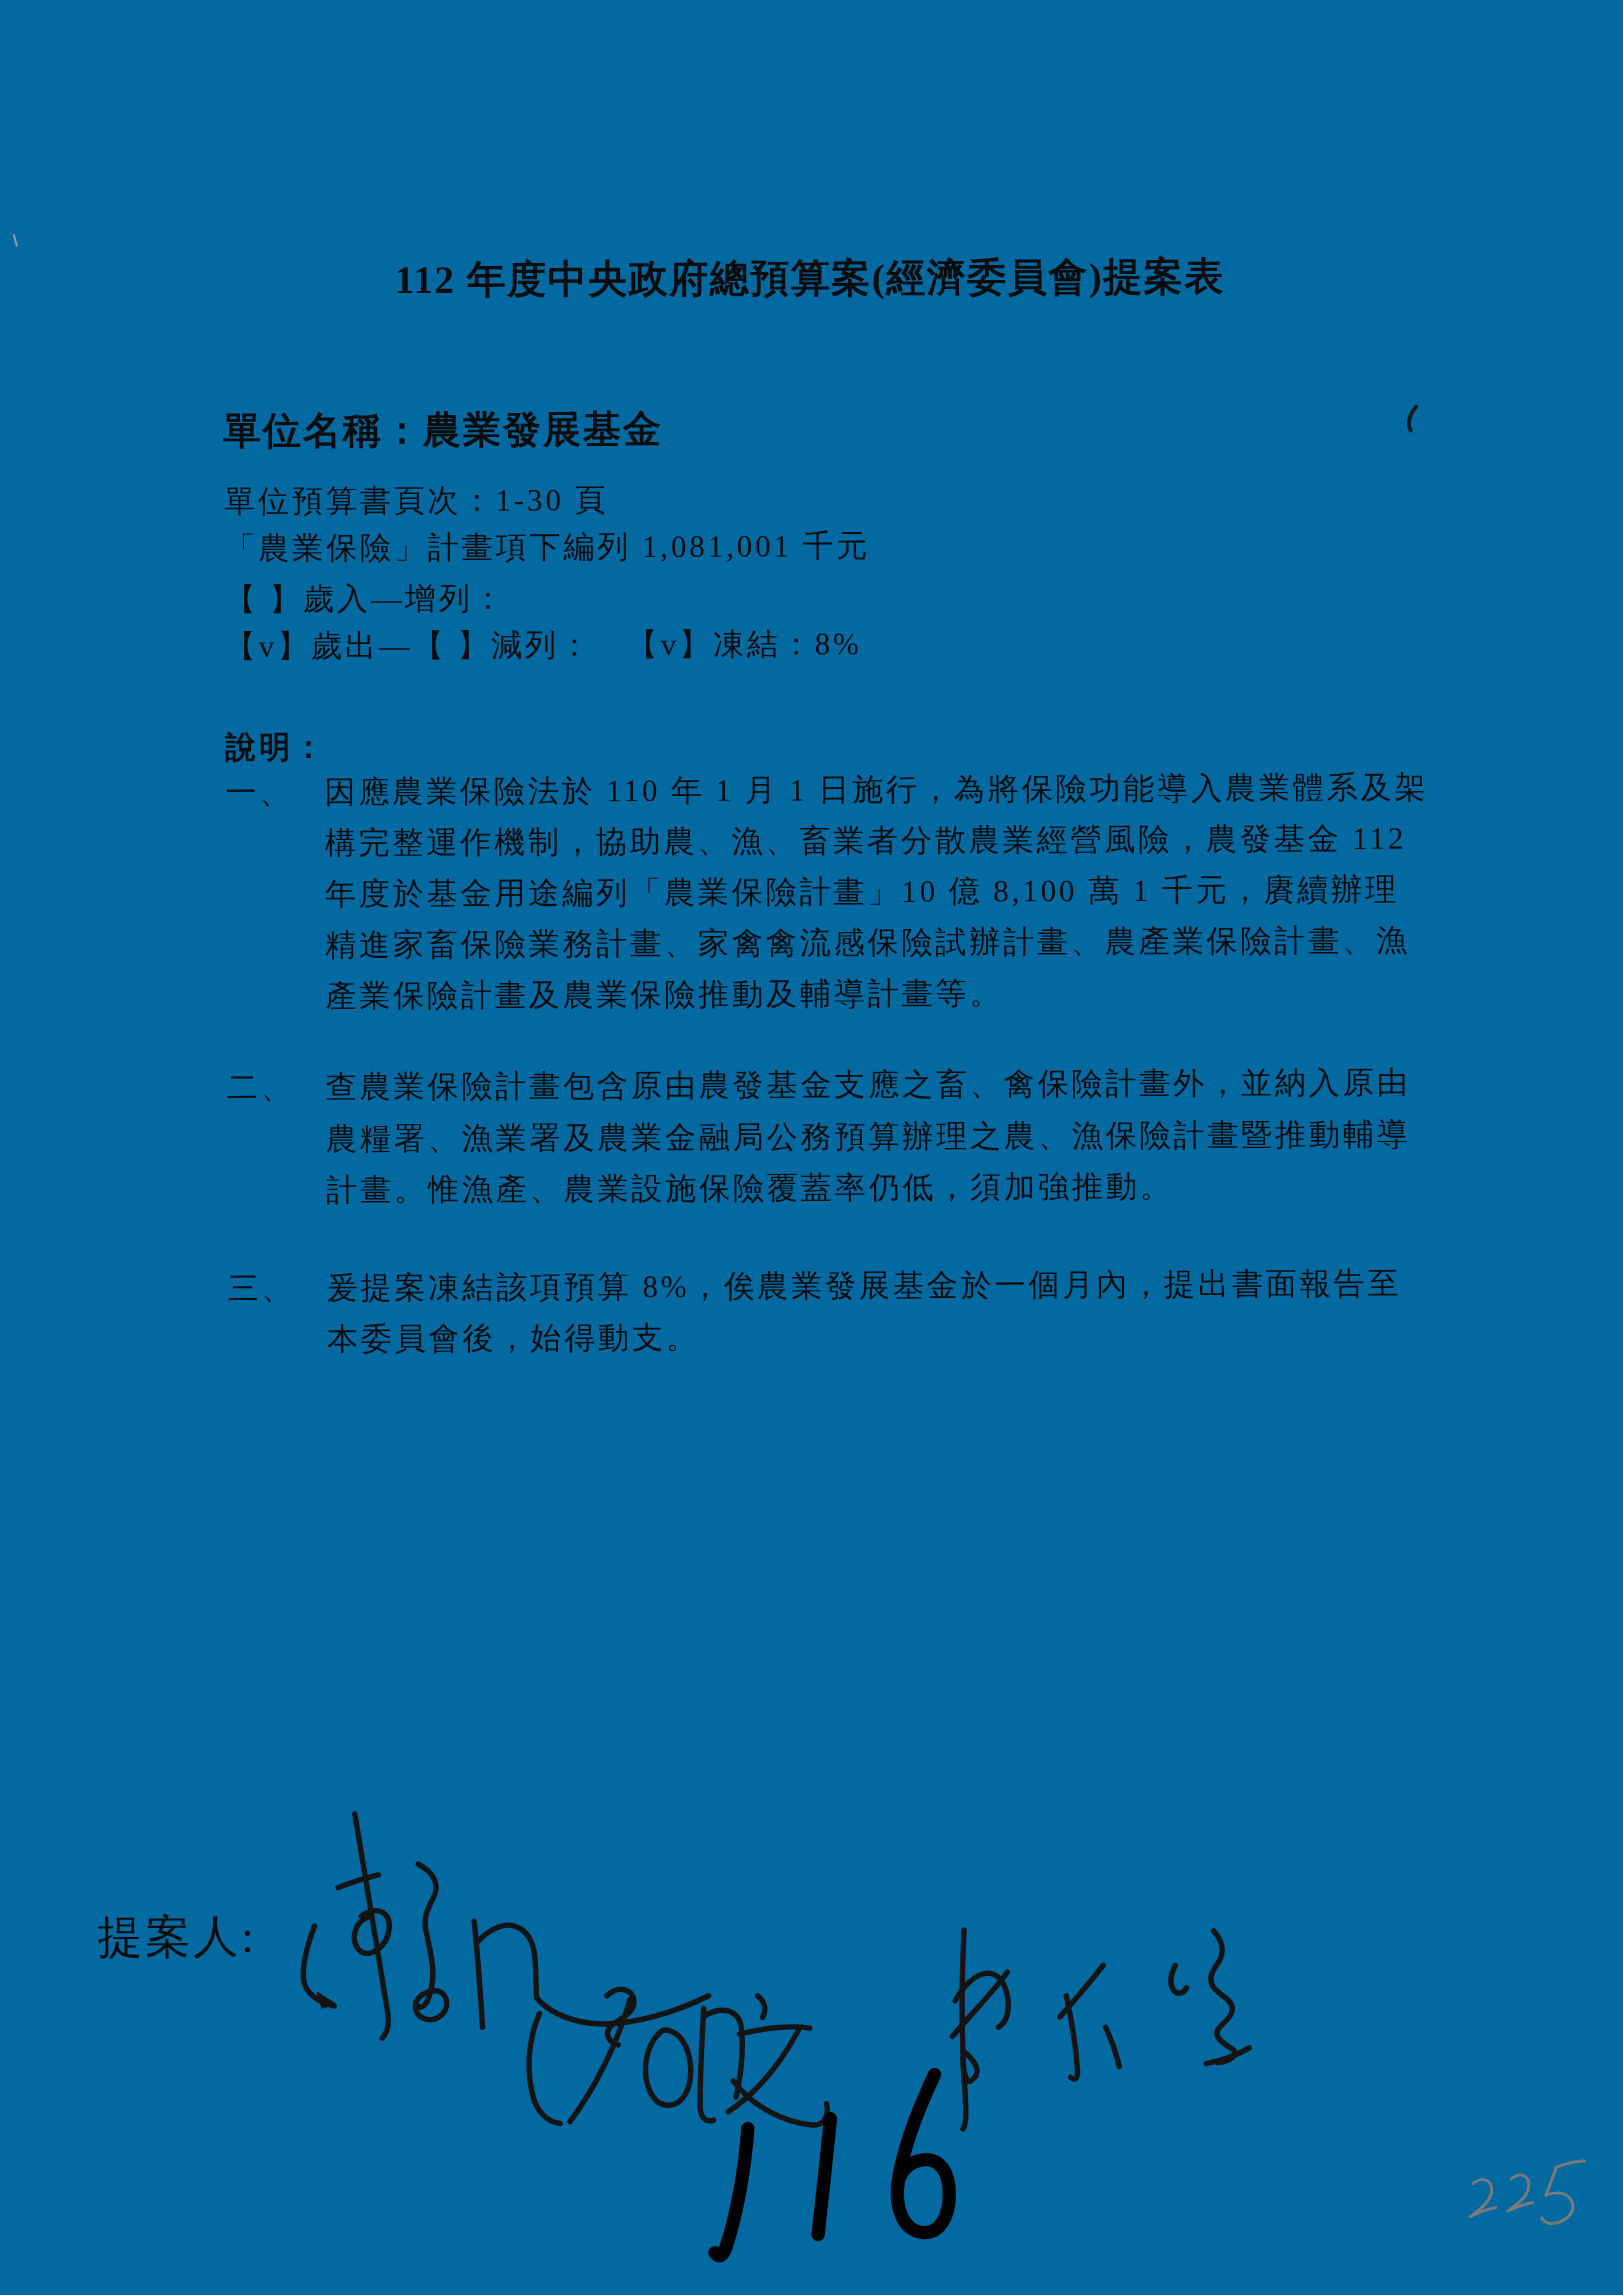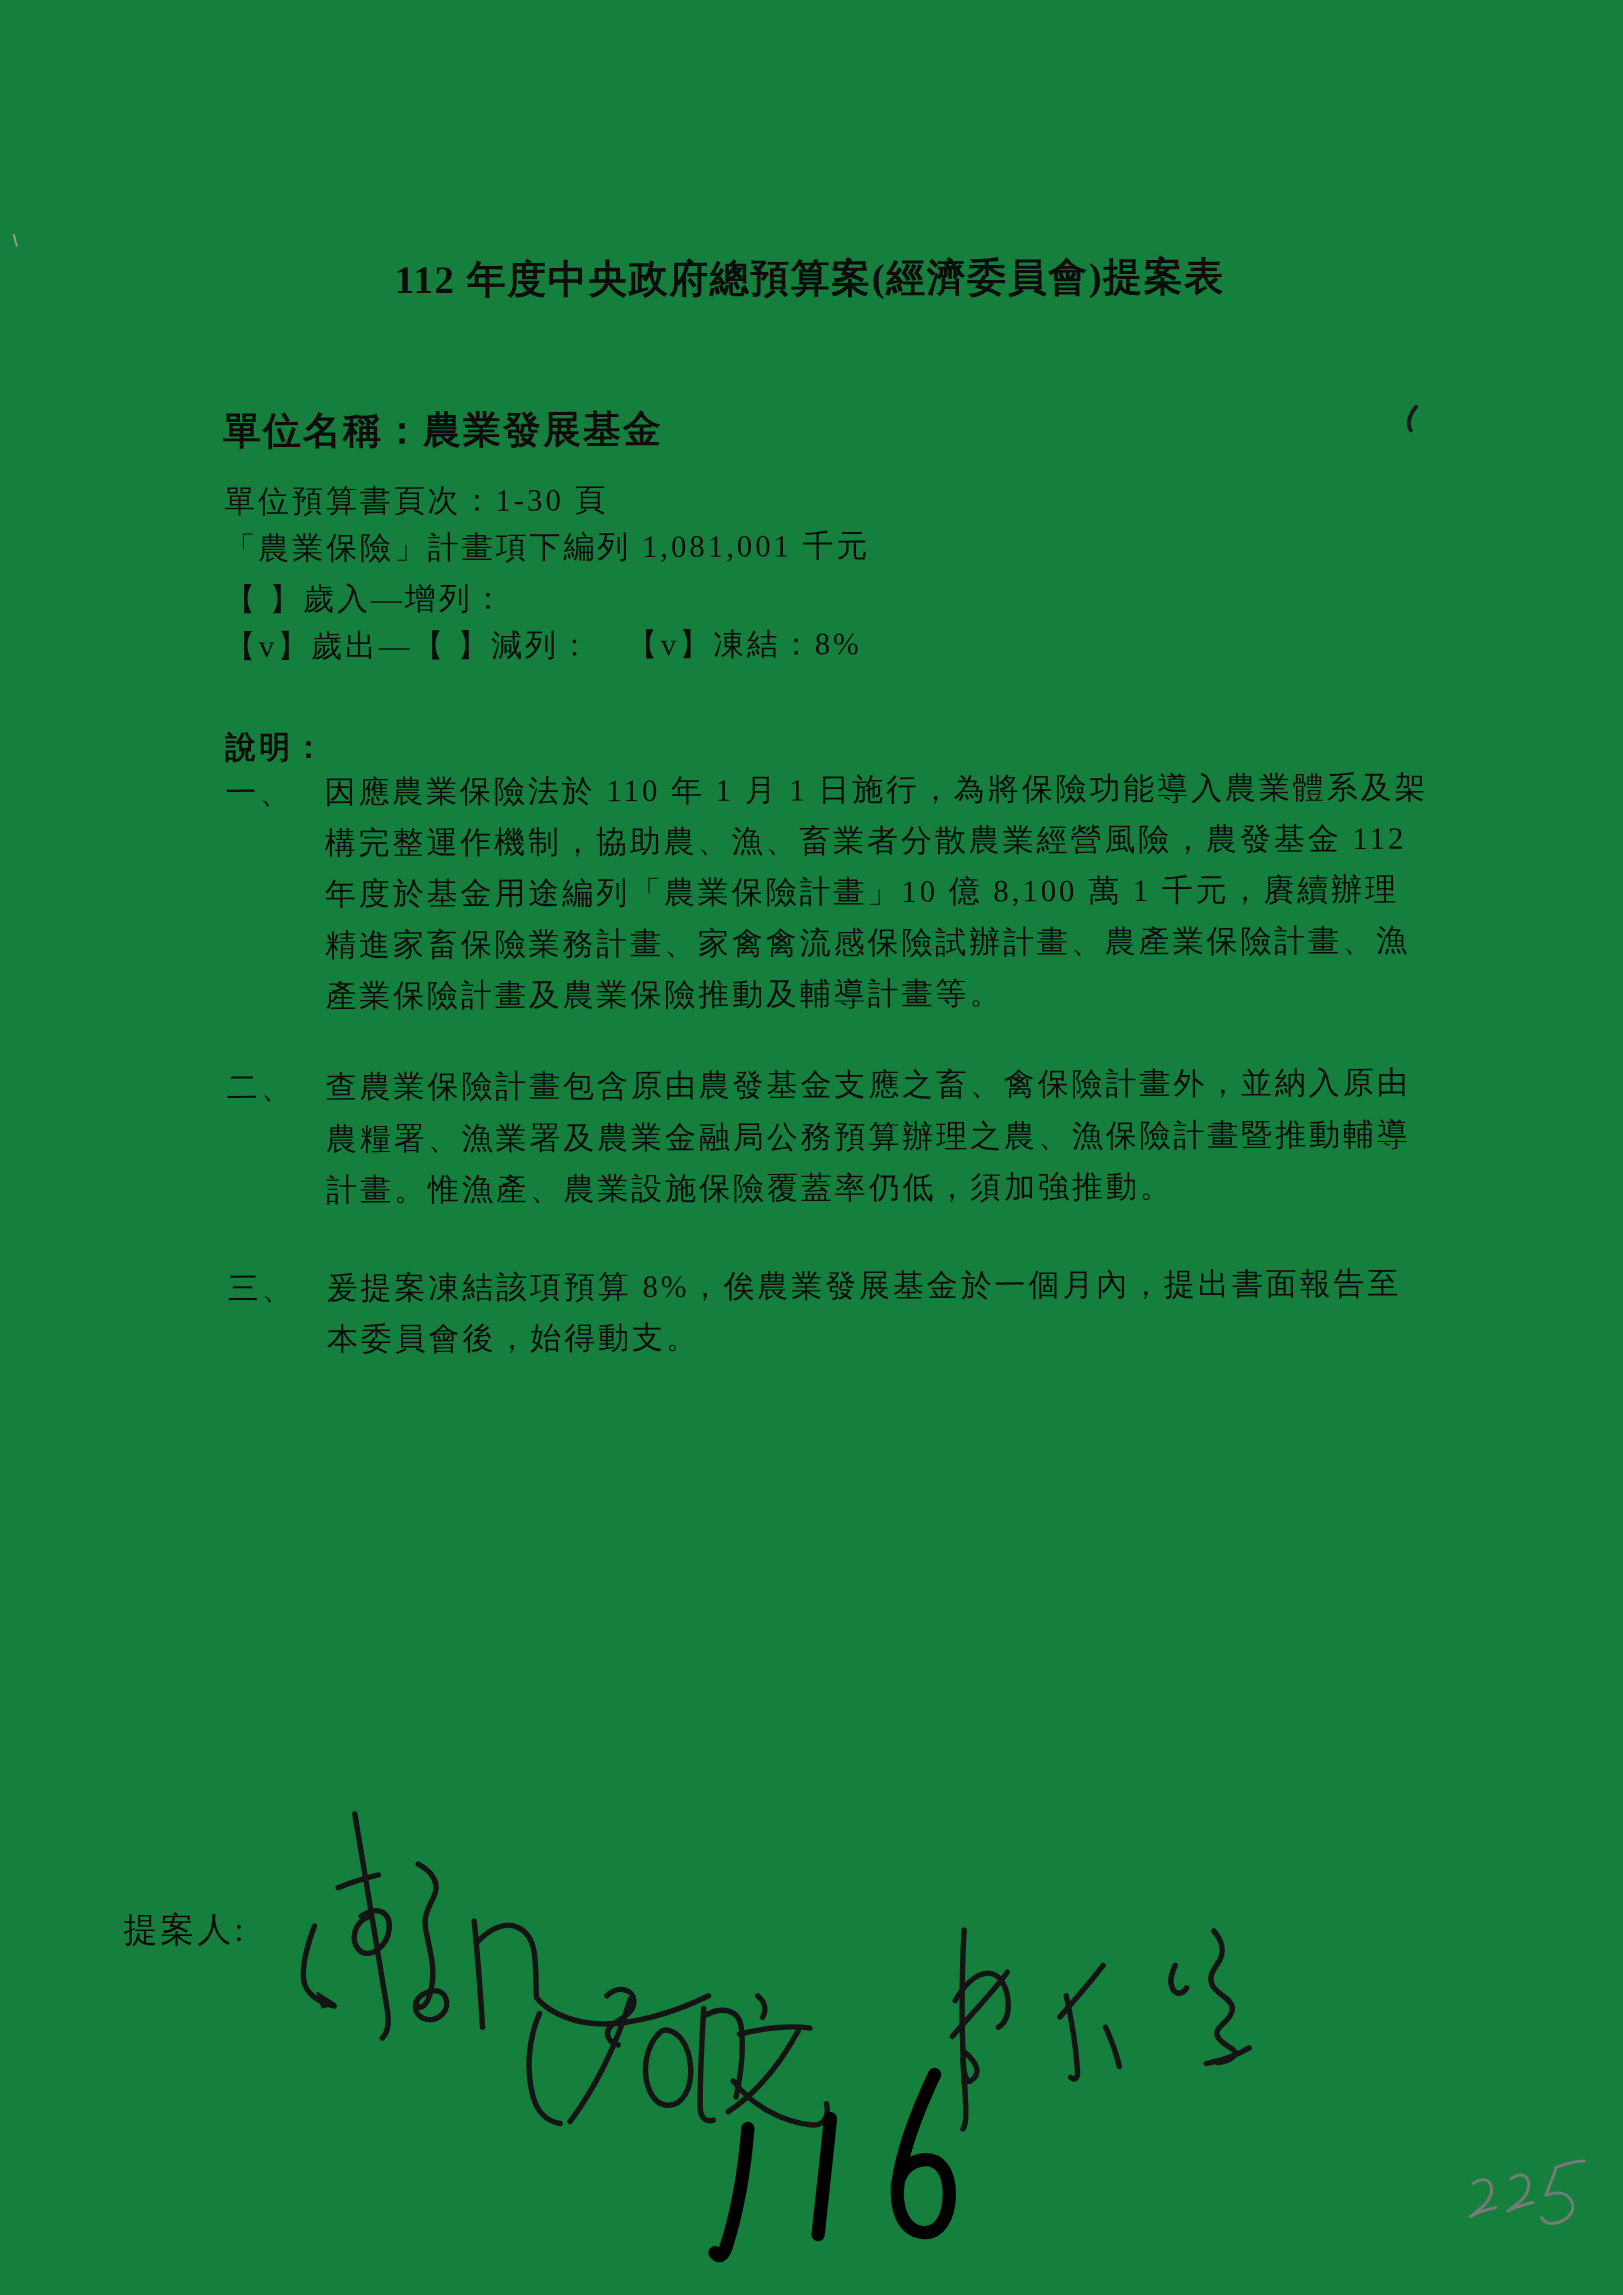--- a/index.html
+++ b/index.html
@@ -1,21 +1,21 @@
 <!DOCTYPE html>
 <html lang="zh-Hant" style="font-size:7.9px"><head>
 <meta charset="utf-8">
 <style>
   html,body{margin:0;padding:0;}
   body{background:#ffffff;}
   .page{
     position:relative;
     width:1623px;
     height:2295px;
-    background:#15803d;
+    background:#0369a1;
     overflow:hidden;
     font-family:"Liberation Serif","DejaVu Serif",serif;
     color:#0c0c0c;
   }
   .content{
     position:absolute;
     inset:0;
     transform:rotate(-0.25deg);
     transform-origin:40% 30%;
   }
@@ -27,21 +27,21 @@
   }
   .unit-name{left:224px;top:404px;font-size:38px;font-weight:700;letter-spacing:2px;}
   .body-line{font-size:31px;letter-spacing:2.9px;}
   .page-range{left:225px;top:479px;}
   .budget{left:225px;top:526px;}
   .revenue{left:225px;top:577px;}
   .expenditure{left:225px;top:624px;}
   .explain-label{left:225px;top:725px;font-weight:700;}
   .item-num{left:225px;font-weight:400;}
   .item-line{left:324px;}
-  .proposer{left:118px;top:1905px;font-size:34px;letter-spacing:2.9px;}
+  .proposer{left:92px;top:1905px;font-size:45px;letter-spacing:2.9px;}
   .ink-layer{position:absolute;inset:0;pointer-events:none;}
 </style>
 </head>
 <body>
 
 <div class="page">
   <div class="content">
 
     <div class="txt title">112 年度中央政府總預算案(經濟委員會)提案表</div>
 

